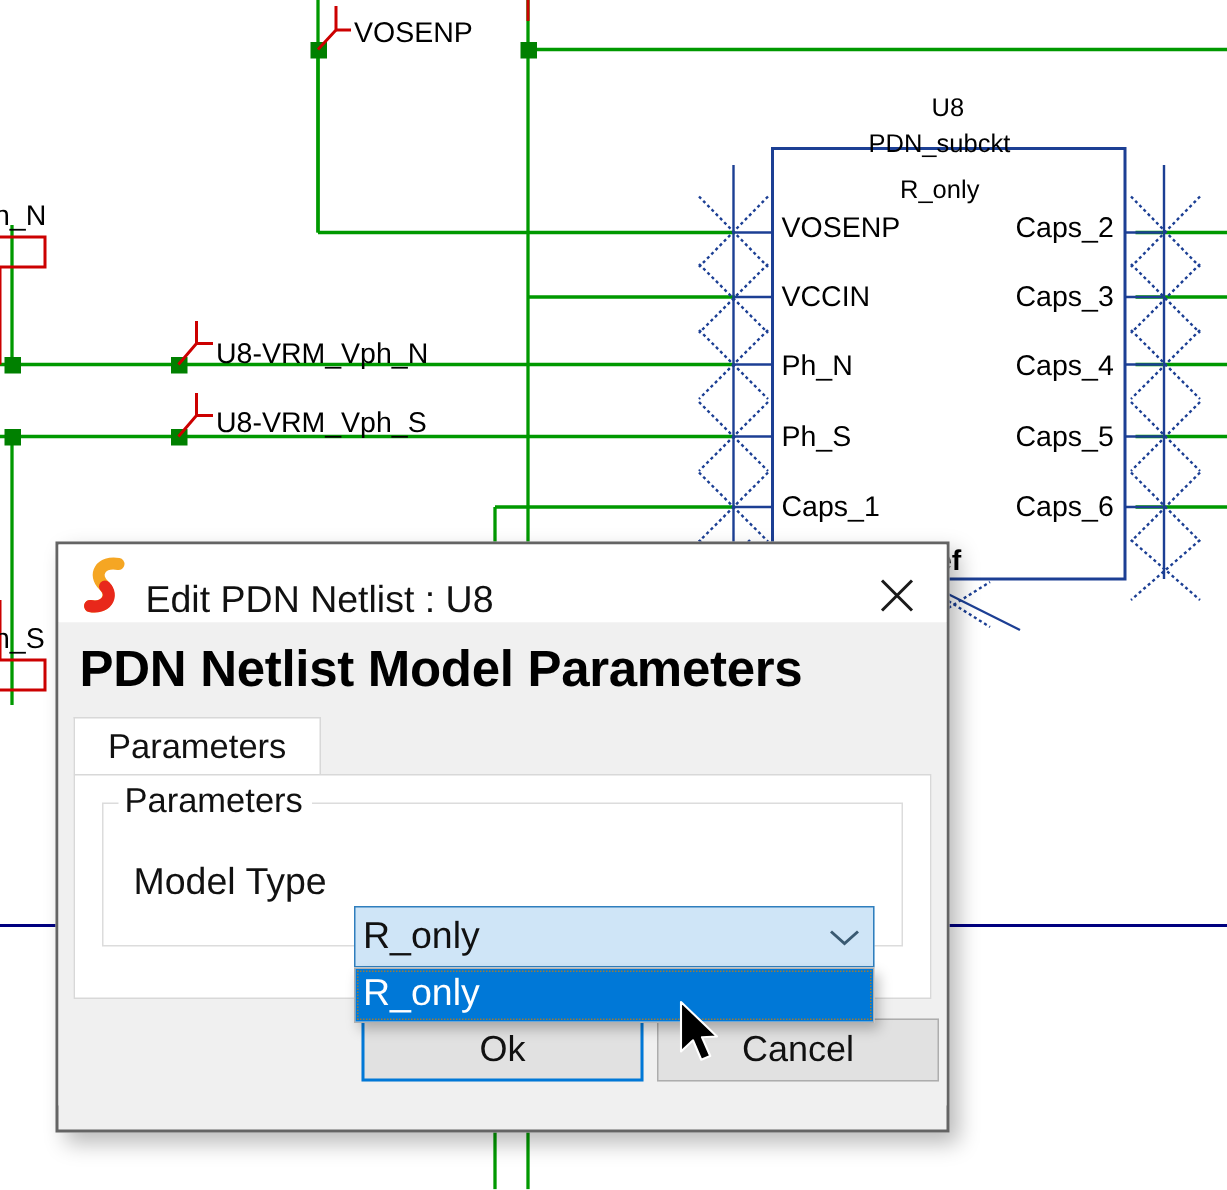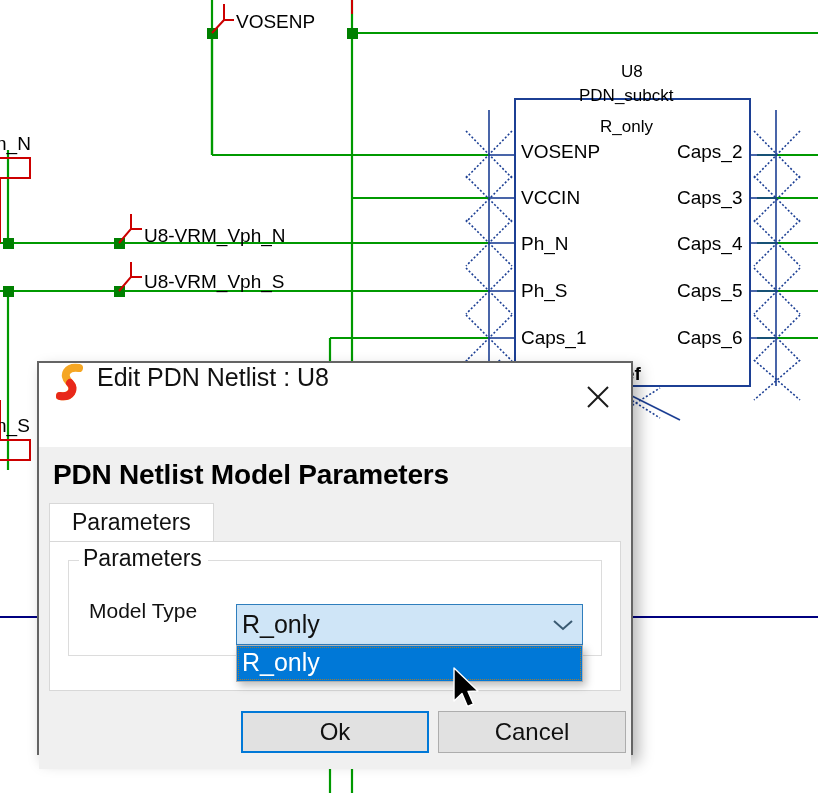--- a/index.html
+++ b/index.html
@@ -43,24 +43,24 @@
     width: 596px;
     height: 394px;
     background: #f0f0f0;
     border: 2px solid #646464;
     box-shadow: 6px 7px 14px rgba(0,0,0,0.28);
     box-sizing: border-box;
     z-index: 20;
   }
 
   #titlebar {
-    height: 84px;
-    background: #ffffff;
-    display: flex;
-    align-items: flex-start;
+    height: 52px;
+    background: #ffffff;
+    display: flex;
+    align-items: flex-end;
     padding: 0 0 0 14px;
     box-sizing: border-box;
     position: relative;
   }
   #app-icon {
     width: 34px;
     height: 44px;
     flex: 0 0 auto;
     margin-right: 10px;
   }
@@ -84,21 +84,21 @@
   #close-btn svg { display:block; }
 
   #dialog-body {
     position: relative;
     height: calc(100% - 68px);
     background: #f0f0f0;
     padding: 0;
   }
 
   #heading {
-    font-size: 28px;
+    font-size: 34px;
     font-weight: bold;
     color: #000000;
     padding: 12px 0 8px 14px;
     letter-spacing: -0.2px;
     white-space: nowrap;
   }
 
   
   #tabstrip {
     position: relative;
@@ -147,21 +147,21 @@
   }
 
   #field-row {
     position: absolute;
     left: 20px;
     top: 38px;
     display: flex;
     align-items: center;
   }
   #field-label {
-    font-size: 21px;
+    font-size: 25px;
     color: #111111;
     margin-right: 16px;
     white-space: nowrap;
   }
 
   
   #combobox {
     position: absolute;
     left: 236px;
     top: 604px;

